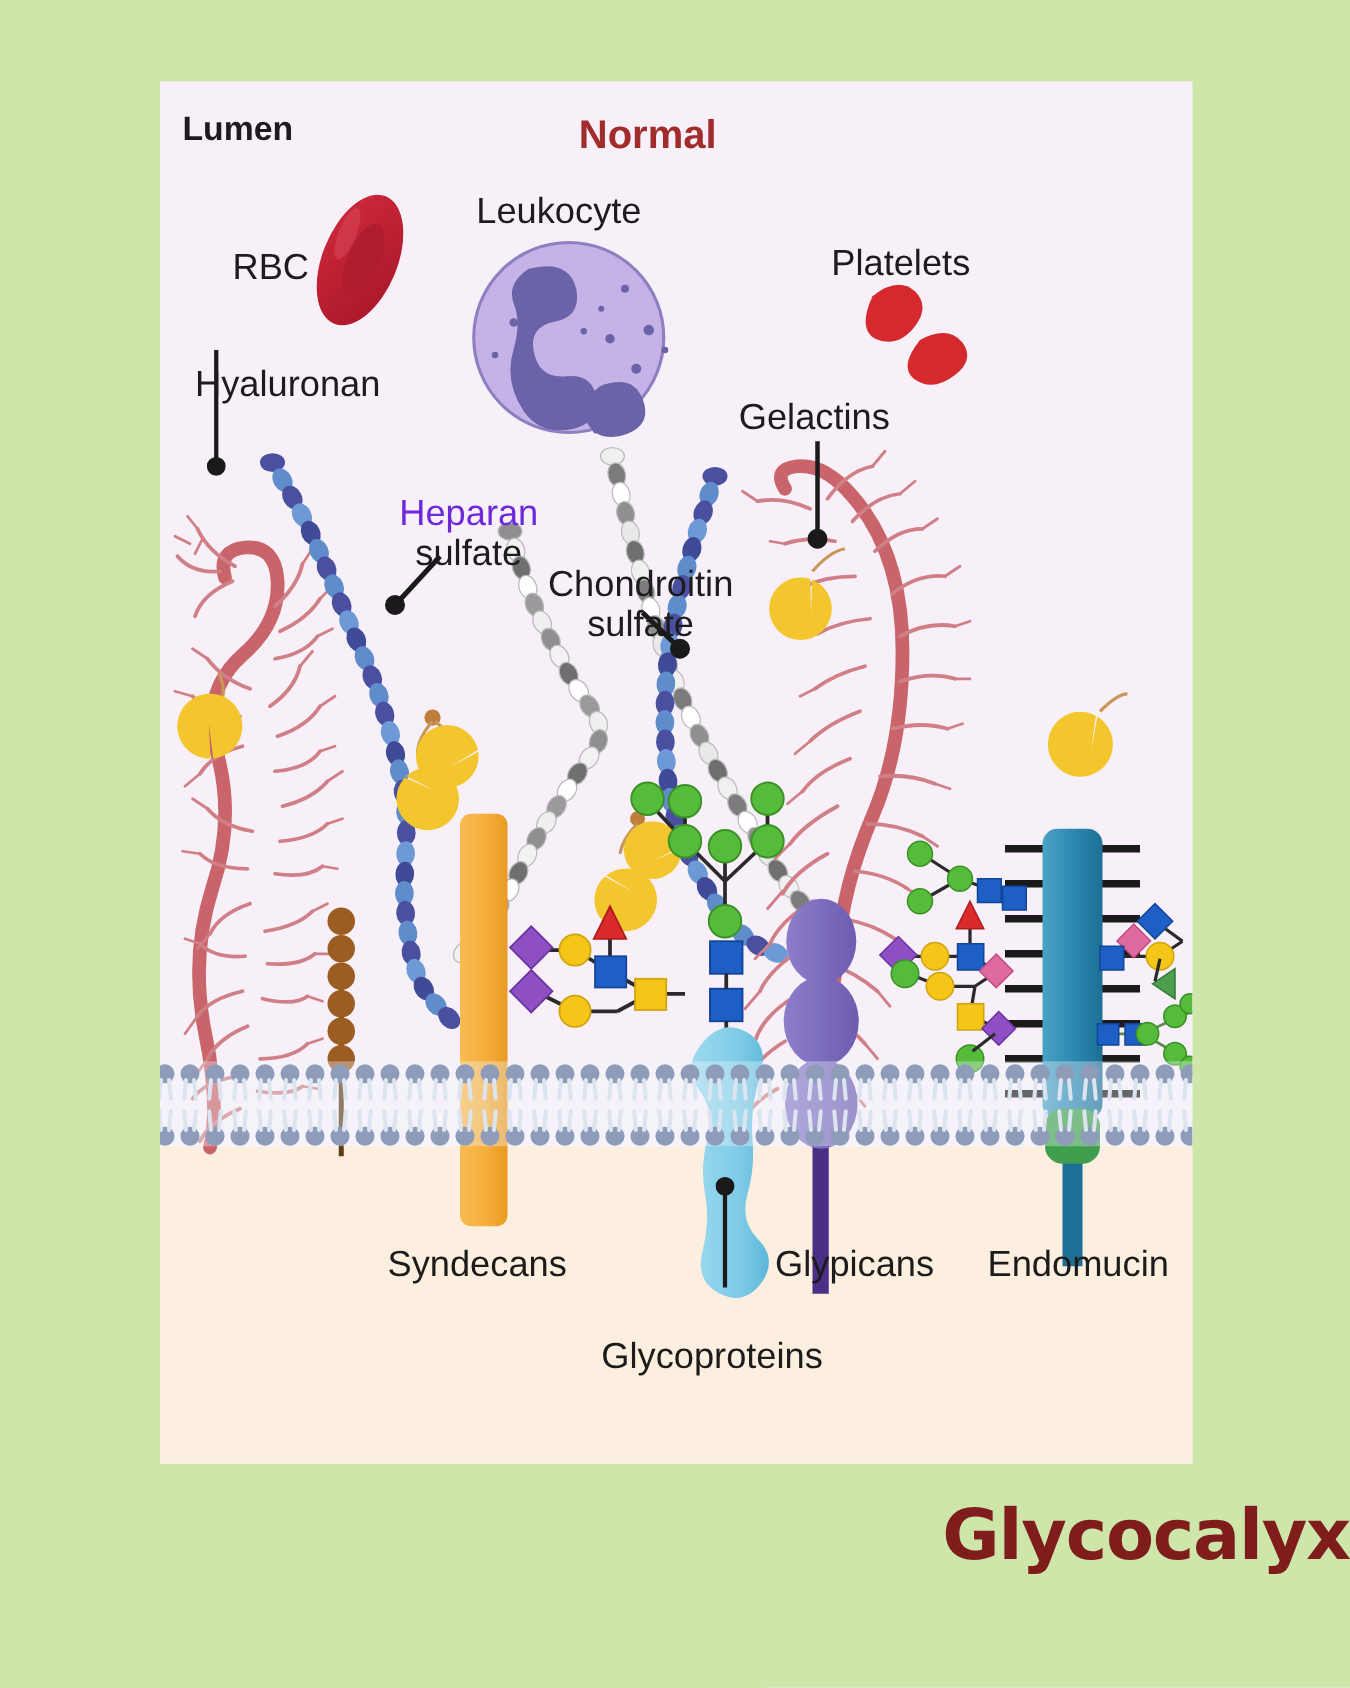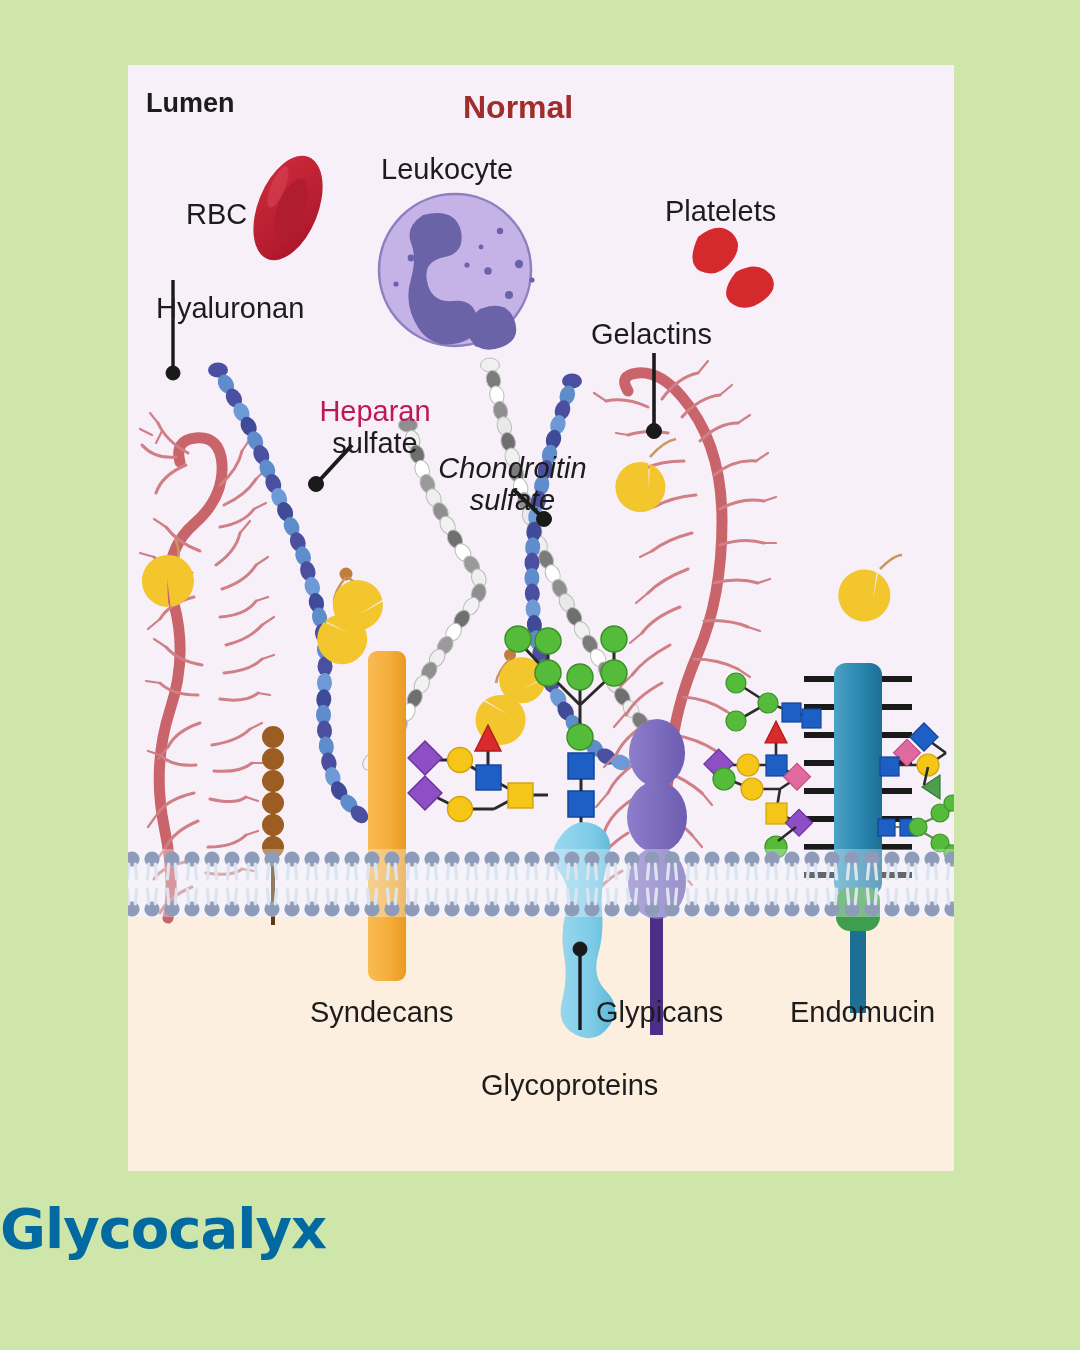--- a/index.html
+++ b/index.html
@@ -48,24 +48,24 @@
   #title-normal {
     font-size: 32px;
     font-weight: 700;
     color: #a12c2c;
   }
   #caption {
     position: absolute;
     left: 0;
     top: 1196px;
     width: 1080px;
-    text-align: left;
+    text-align: right;
     font-size: 56px;
     font-weight: 700;
-    color: #0369a1;
+    color: #7f1d1d;
     font-family: "DejaVu Sans", sans-serif;
     letter-spacing: -1px;
   }
   svg { display: block; }
   .art { position: absolute; left: 0; top: 0; }
 </style>
 </head>
 <body>
 
 <div id="stage">
@@ -600,36 +600,36 @@
 
     <div class="lbl lbl-plain" style="left:58px; top:134px;">RBC</div>
 
     <div class="lbl lbl-plain" style="left:253px; top:89px;">Leukocyte</div>
 
     <div class="lbl lbl-plain" style="left:537px; top:131px;">Platelets</div>
 
     <div class="lbl lbl-plain" style="left:28px; top:228px;">Hyaluronan</div>
 
     <div style="position:absolute; left:167px; top:331px; text-align:center; width:160px;">
-      <div class="lbl-plain" style="color:#be185d; line-height:1.1;">Heparan</div>
+      <div class="lbl-plain" style="color:#6d28d9; line-height:1.1;">Heparan</div>
       <div class="lbl-plain" style="color:#1c1c1c; line-height:1.1;">sulfate</div>
     </div>
 
-    <div style="position:absolute; left:292px; top:388px; text-align:center; width:185px;font-style:italic;">
+    <div style="position:absolute; left:292px; top:388px; text-align:center; width:185px;">
       <div class="lbl-plain" style="color:#1c1c1c; line-height:1.1;">Chondroitin</div>
       <div class="lbl-plain" style="color:#1c1c1c; line-height:1.1;">sulfate</div>
     </div>
 
     <div class="lbl lbl-plain" style="left:463px; top:254px;">Gelactins</div>
 
     <div class="lbl lbl-plain" style="left:182px; top:932px;">Syndecans</div>
 
     <div class="lbl lbl-plain" style="left:353px; top:1005px;text-align:center;">Glycoproteins</div>
 
-    <div class="lbl lbl-plain" style="left:468px; top:932px;">Glypicans</div>
+    <div class="lbl lbl-plain" style="left:492px; top:932px;">Glypicans</div>
 
     <div class="lbl lbl-plain" style="left:662px; top:932px;">Endomucin</div>
 
 
   </div>
 
   <div id="caption">Glycocalyx</div>
 
 </div>
 

